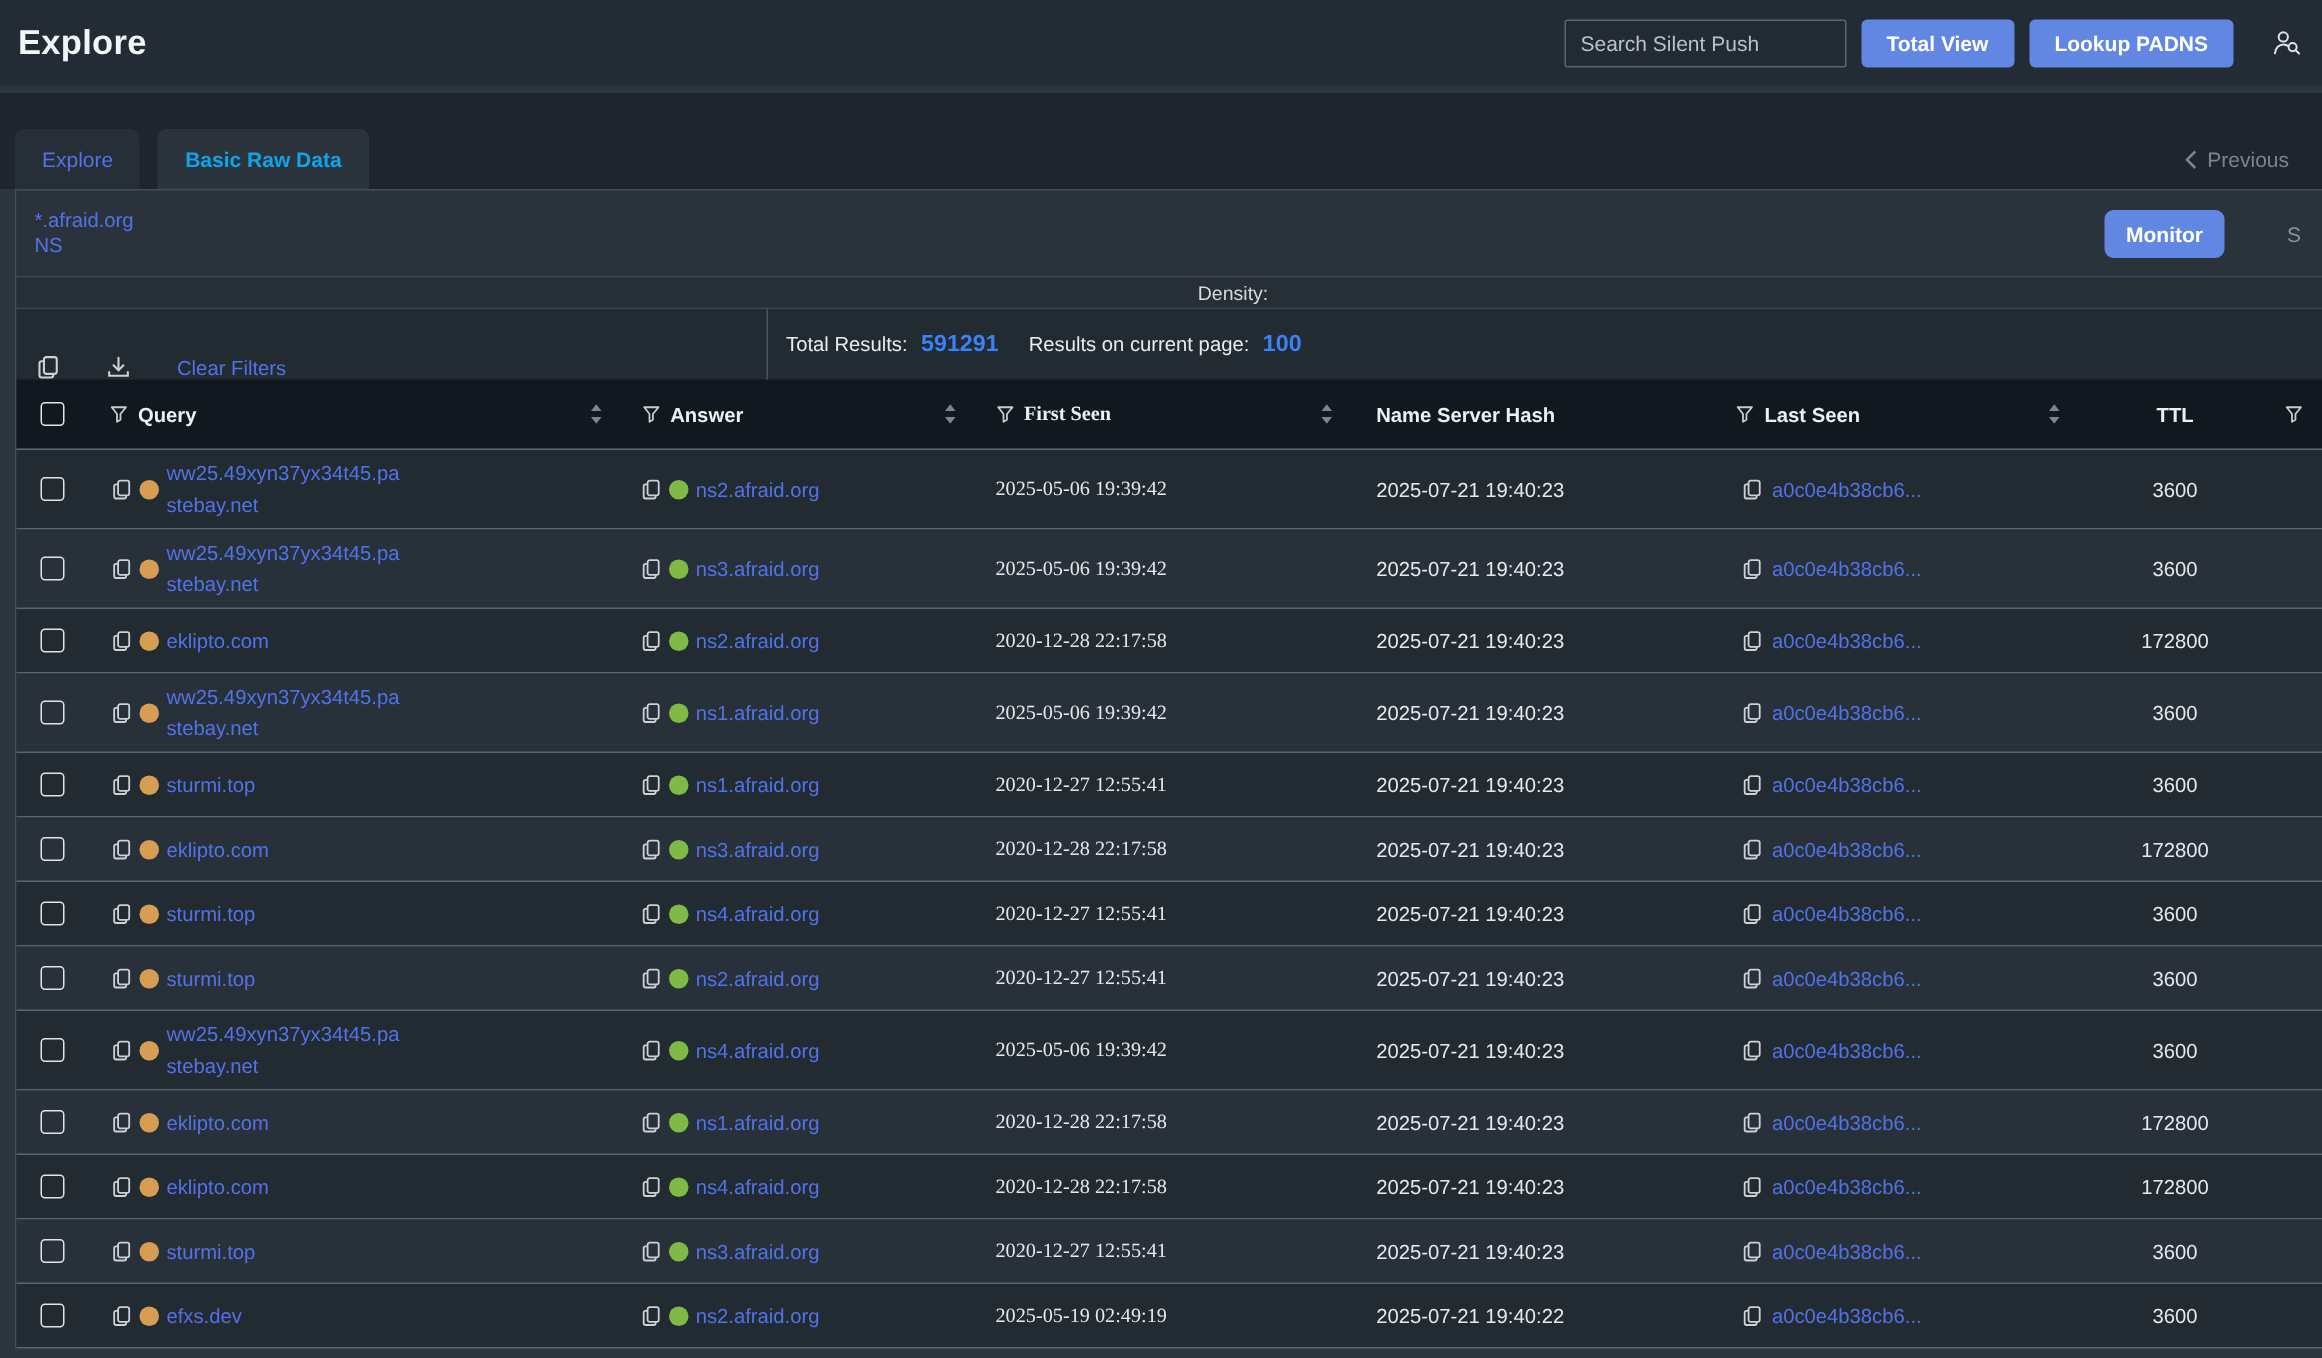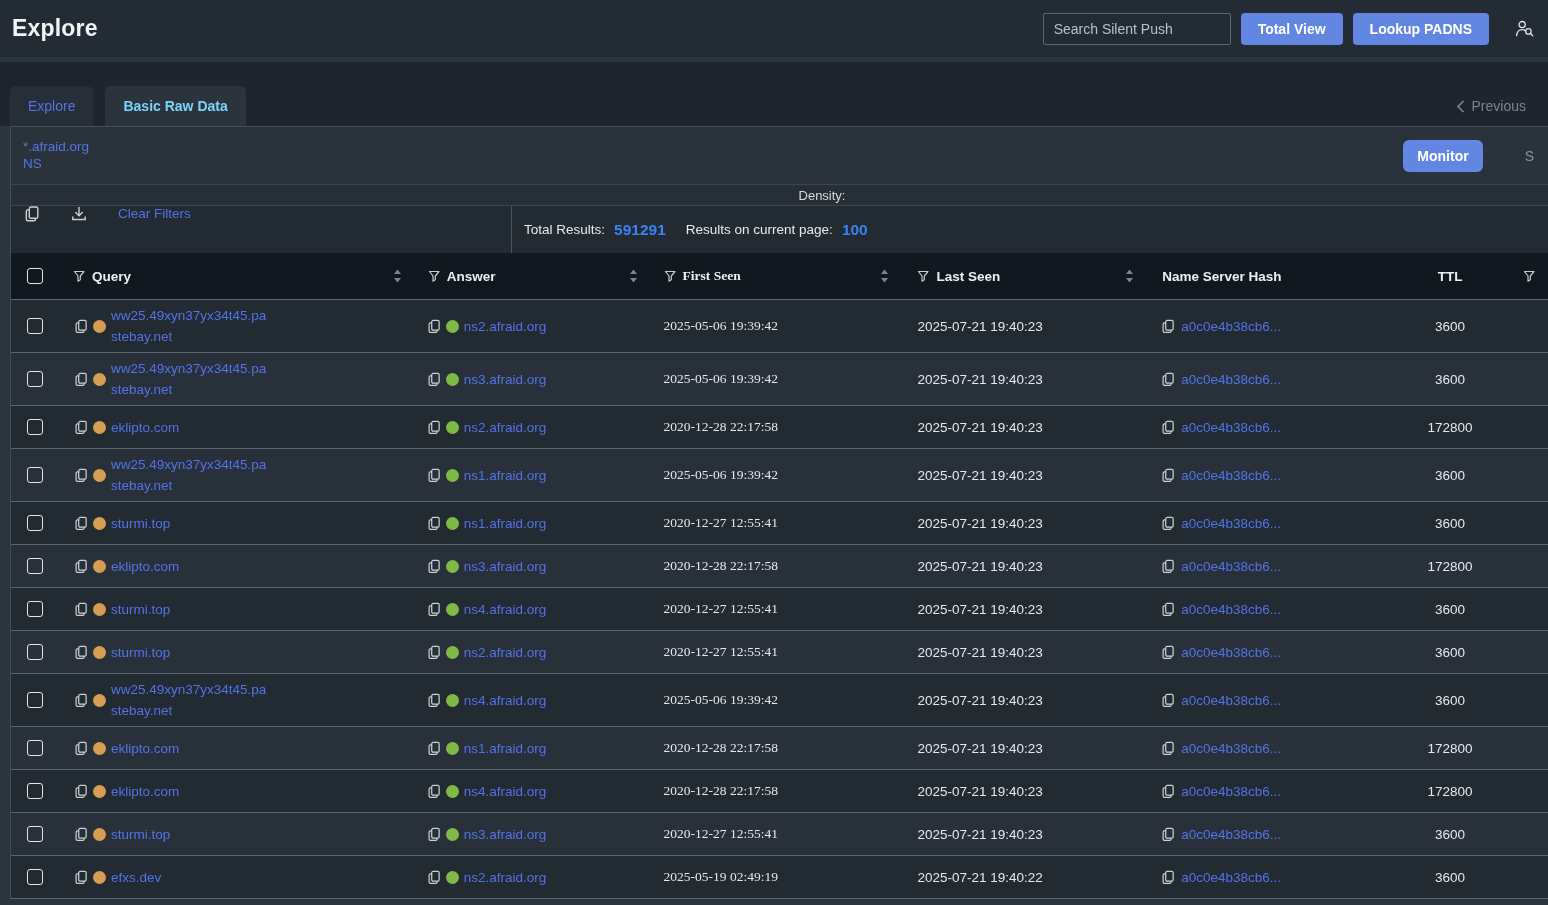--- a/index.html
+++ b/index.html
@@ -34,21 +34,21 @@
   
   .tabstrip {
     margin-top:5px; height:64px; background:#1e252d;
     display:flex; align-items:flex-end; padding:0 10px;
   }
   .tab {
     height:40px; padding:0 18px; display:flex; align-items:center;
     border-radius:6px 6px 0 0; font-size:14px; cursor:pointer;
   }
   .tab.active { background:#262f37; color:#5272e8; }
-  .tab.inactive { background:#2b343d; color:#7dd3fc; font-weight:bold; margin-left:12px; }
+  .tab.inactive { background:#2b343d; color:#0ea5e9; font-weight:bold; margin-left:12px; }
   .prev-link {
     margin-left:auto; margin-right:12px; margin-bottom:12px;
     display:flex; align-items:center; gap:7px;
     color:#7b858f; font-size:14px; cursor:default;
   }
   
   .panel { margin-left:10px; width:1538px; border-left:1px solid #444e57; }
   .query-panel {
     height:58px; background:#2a333b; border-top:1px solid #444e57;
     display:flex; align-items:center; padding:0 14px 0 12px;justify-content:flex-end;
@@ -62,21 +62,21 @@
     height:22px; background:#262e36;
     border-top:1px solid #3d464f; border-bottom:1px solid #3d464f;
     display:flex; align-items:center; justify-content:center;
     font-size:13px; color:#d6dbdf;
   }
   .density-row span { margin-left:85px; }
   
   .toolbar {
     height:47px; background:#222a32; display:flex; align-items:stretch;
   }
-  .toolbar-left { display:flex; align-items:flex-start; gap:31px; padding-left:14px; width:500px; }
+  .toolbar-left { display:flex; align-items:flex-end; gap:31px; padding-left:14px; width:500px; }
   .toolbar-right {
     border-left:1px solid #4a535c; flex:1;
     display:flex; align-items:center; gap:9px; padding-left:12px;
   }
   .tool-icon { display:flex; align-items:center; cursor:pointer; }
   .stat-label { color:#e9ecee; }
   .stat-value { color:#3b82f6; font-weight:bold; font-size:15.5px; }
   .gap-sm { width:2px; }
   
   .thead {
@@ -232,34 +232,34 @@
       <svg width="12" height="12" viewBox="0 0 12 12">
           <use href="#ic-funnel"></use>
         </svg>
       <span class="hlabel">First Seen</span>
       <span class="sort">
         <svg width="9" height="14" viewBox="0 0 9 14">
             <use href="#ic-sort"></use>
           </svg>
       </span>
     </div>
+    <div class="cell c-hash">
+      <span class="hlabel" style="margin-left:0">Name Server Hash</span>
+    </div>
     <div class="cell c-last">
       <svg width="12" height="12" viewBox="0 0 12 12">
           <use href="#ic-funnel"></use>
         </svg>
       <span class="hlabel">Last Seen</span>
       <span class="sort">
         <svg width="9" height="14" viewBox="0 0 9 14">
             <use href="#ic-sort"></use>
           </svg>
       </span>
     </div>
-    <div class="cell c-hash">
-      <span class="hlabel" style="margin-left:0">Name Server Hash</span>
-    </div>
     <div class="cell c-ttl">
       <span>TTL</span>
     </div>
     <div class="cell c-tail">
       <svg width="12" height="12" viewBox="0 0 12 12">
           <use href="#ic-funnel"></use>
         </svg>
     </div>
   </div>
 

